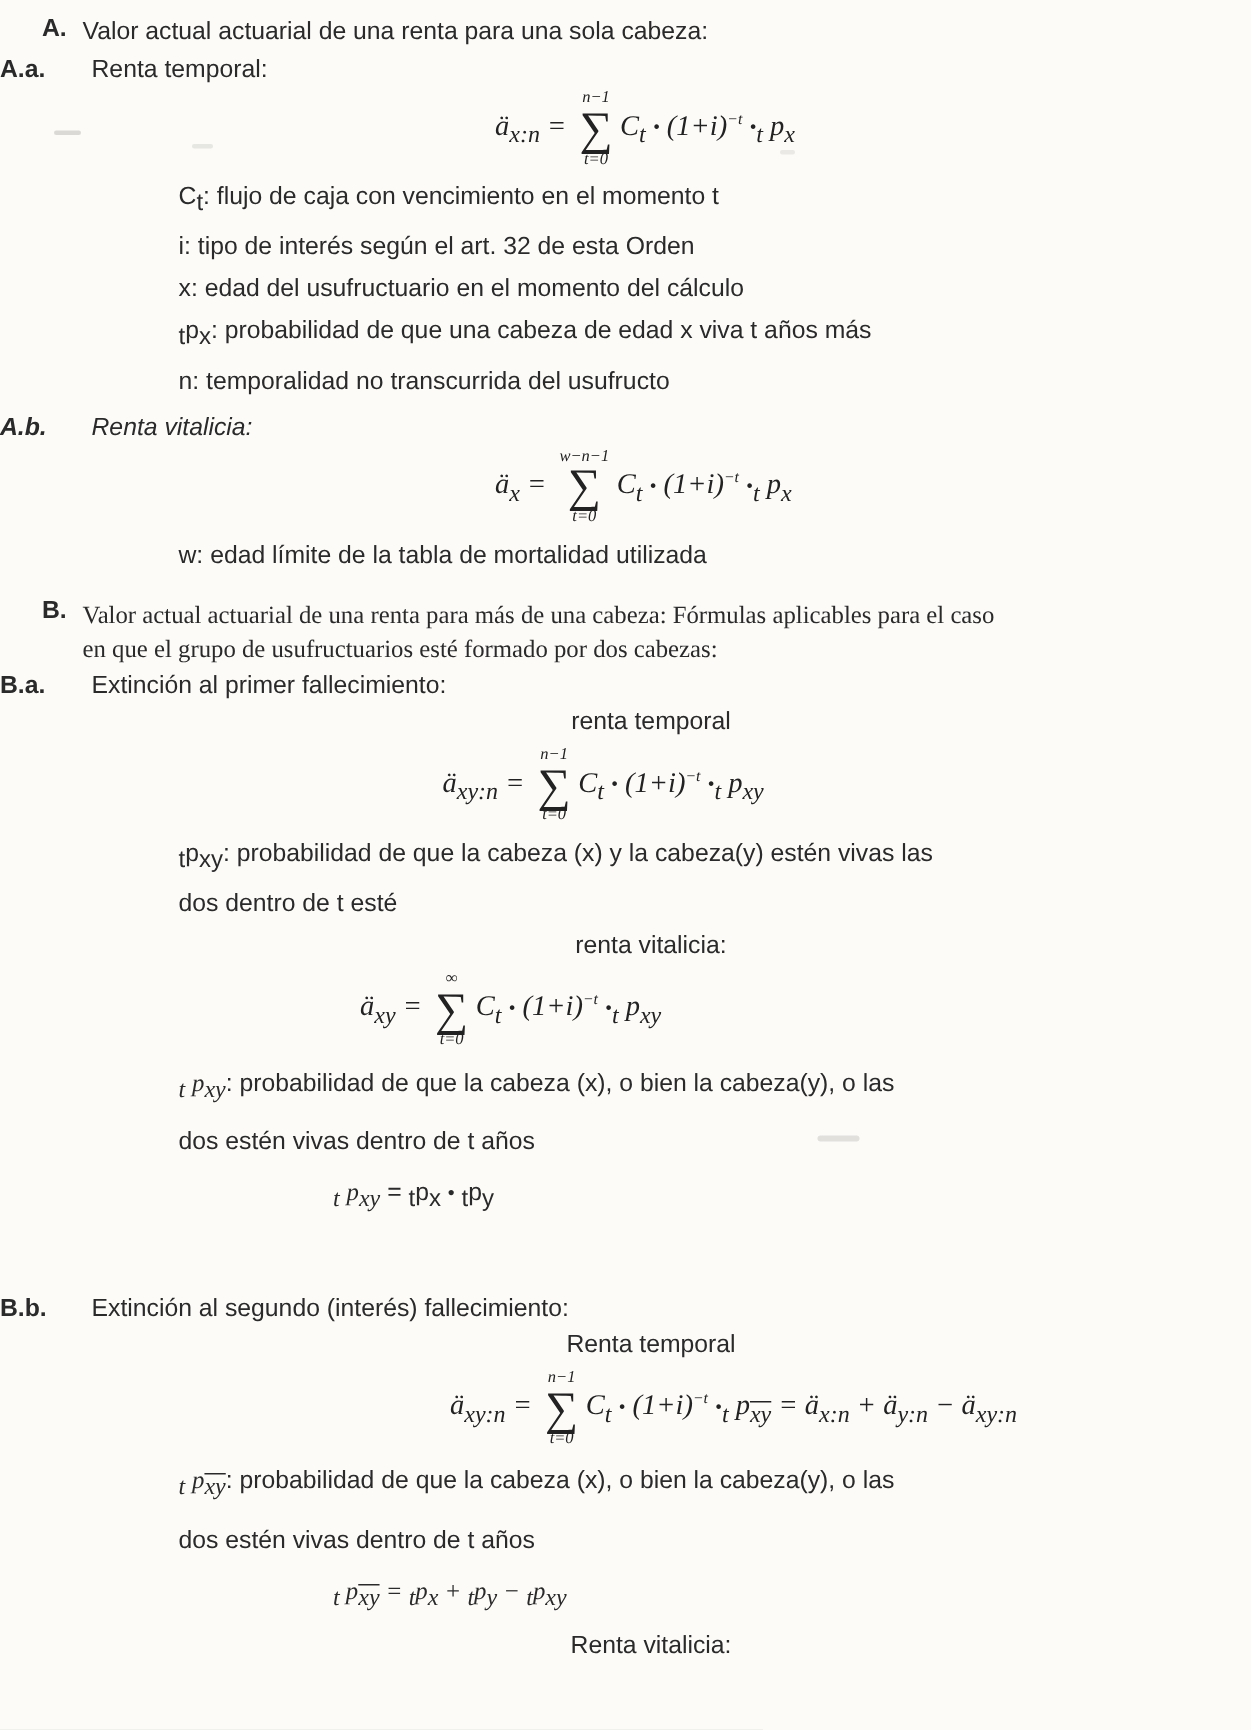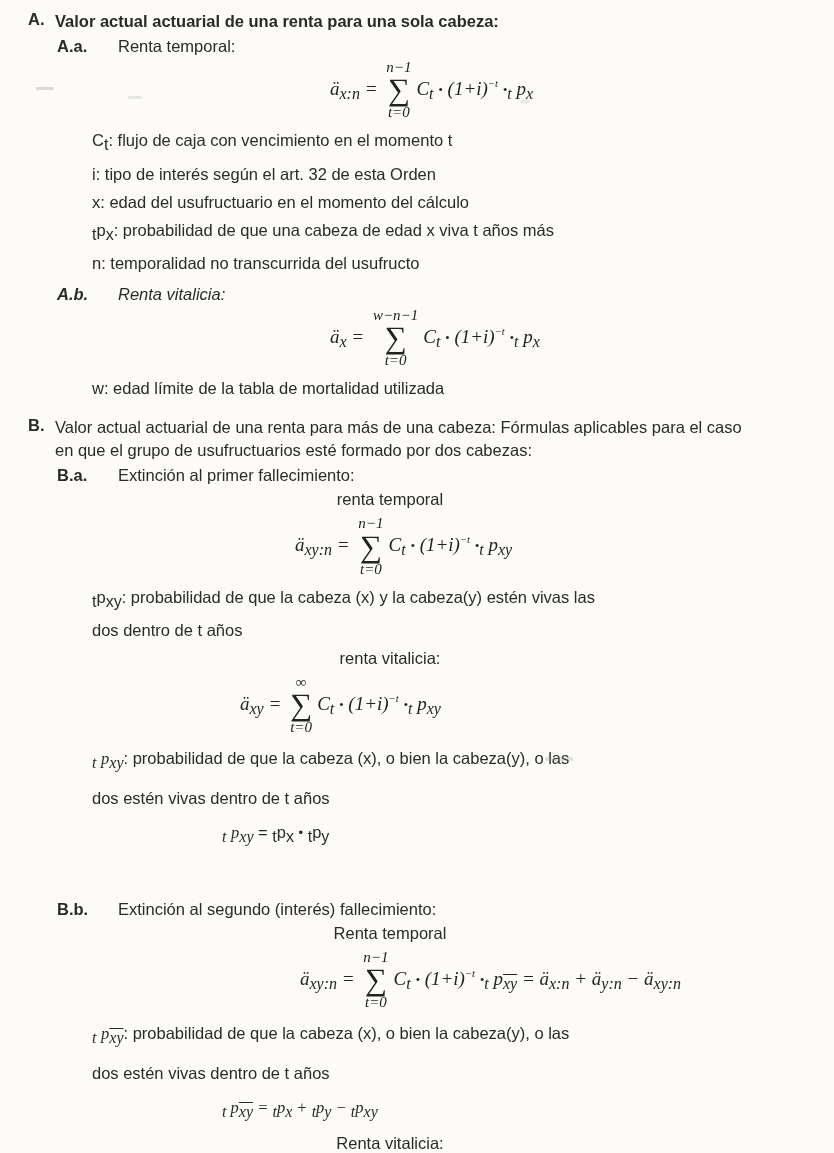--- a/index.html
+++ b/index.html
@@ -11,54 +11,54 @@
     font-family:"Liberation Sans", sans-serif;
     font-size:16.5px;
     color:#2a2a2a;
     overflow:hidden;
     box-sizing:border-box;
     padding-top:10px;
   }
   
   .sec-row { display:flex; align-items:flex-start; }
   .sec-label { margin-left:28px; width:27px; font-weight:bold; flex:0 0 auto; }
-  .sec-title { line-height:23px;font-weight:bold; }
-  .sec-title-wrap div { line-height:23px; }
+  .sec-title { line-height:23px; }
+  .sec-title-wrap div { line-height:23px;font-family:Liberation Serif, serif; }
   
   .sub-row { display:flex; margin-top:4px; }
-  .sub-label { margin-left:57px; width:61px; font-weight:bold; flex:0 0 auto; }
+  .sub-label { width:61px; font-weight:bold; flex:0 0 auto; }
   .sub-title { }
   
   .formula {
     font-family:"Liberation Serif", serif;
     font-style:italic;
     font-size:19px;
     color:#222;
     margin-top:3px;
     white-space:nowrap;
   }
   .formula sub, .def sub { font-size:16px; }
   .formula sup { font-size:10.5px; }
   .sum { display:inline-flex; flex-direction:column; align-items:center; vertical-align:middle; margin:0 5px 0 4px; }
-  .sum .lim { font-size:15px; line-height:1.15; font-style:italic; }
+  .sum .lim { font-size:11px; line-height:1.15; font-style:italic; }
   .sum .sig { font-size:31px; line-height:0.9; font-style:normal; }
   .bul { font-size:13px; vertical-align:1px; }
   .bar { text-decoration:overline; }
   .it { font-family:"Liberation Serif", serif; font-style:italic; }
   .f-a    { margin-left:330px; }
   .f-ba-t { margin-left:295px; }
   .f-ba-v { margin-left:240px; }
   .f-bb   { margin-left:300px; }
   
-  .def { margin-left:92px; line-height:28px; }
+  .def { margin-left:119px; line-height:28px; }
   .def.first { margin-top:5px; }
   .def.sp { line-height:34px; }
   .def.rel { margin-left:222px; }
   
-  .caption { width:780px; text-align:center; line-height:25px; margin-top:2px; }
+  .caption { width:780px; text-align:center; line-height:25px; margin-top:2px;margin-left:44px; }
   .gap-top { margin-top:46px; }
   .mt8 { margin-top:8px;font-style:italic; }
   .mt14 { margin-top:14px; }
   
   .artifact { position:absolute; background:#9a9a96; border-radius:2px; }
   .a1 { left:36px;  top:87px;  width:18px; height:3px; opacity:.35; }
   .a2 { left:128px; top:96px;  width:14px; height:3px; opacity:.22; }
   .a3 { left:520px; top:100px; width:10px; height:3px; opacity:.18; }
   .a4 { left:545px; top:757px; width:28px; height:4px; opacity:.28; }
 </style>
@@ -117,21 +117,21 @@
 
   <div class="caption">renta temporal</div>
 
   <div class="formula f-ba-t">ä<sub>xy:n</sub> = <span class="sum">
         <span class="lim">n−1</span>
         <span class="sig">∑</span>
         <span class="lim">t=0</span>
       </span>C<sub>t</sub> <span class="bul">•</span> (1+i)<sup>−t</sup> <span class="bul">•</span><sub>t</sub> p<sub>xy</sub></div>
 
   <div class="def first"><sub>t</sub>p<sub>xy</sub>: probabilidad de que la cabeza (x) y la cabeza(y) estén vivas las</div>
-  <div class="def">dos dentro de t años</div>
+  <div class="def">dos dentro de t esté</div>
 
   <div class="caption">renta vitalicia:</div>
 
   <div class="formula f-ba-v">ä<sub>xy</sub> = <span class="sum">
         <span class="lim">∞</span>
         <span class="sig">∑</span>
         <span class="lim">t=0</span>
       </span>C<sub>t</sub> <span class="bul">•</span> (1+i)<sup>−t</sup> <span class="bul">•</span><sub>t</sub> p<sub>xy</sub></div>
 
   <div class="def first sp"><sub class="it">t</sub> <span class="it">p</span><sub class="it">xy</sub>: probabilidad de que la cabeza (x), o bien la cabeza(y), o las</div>

